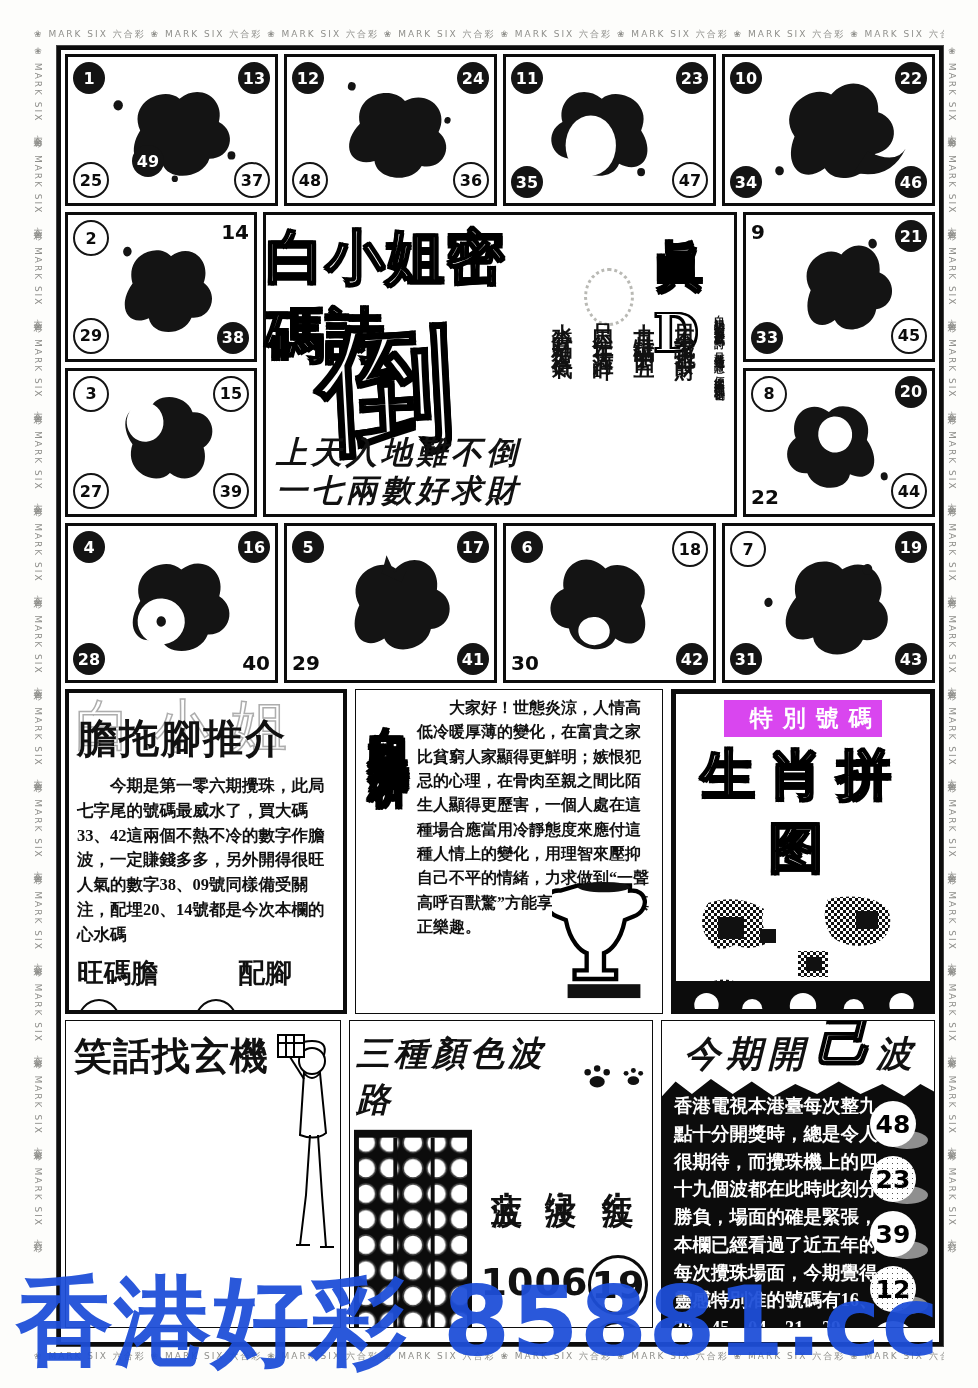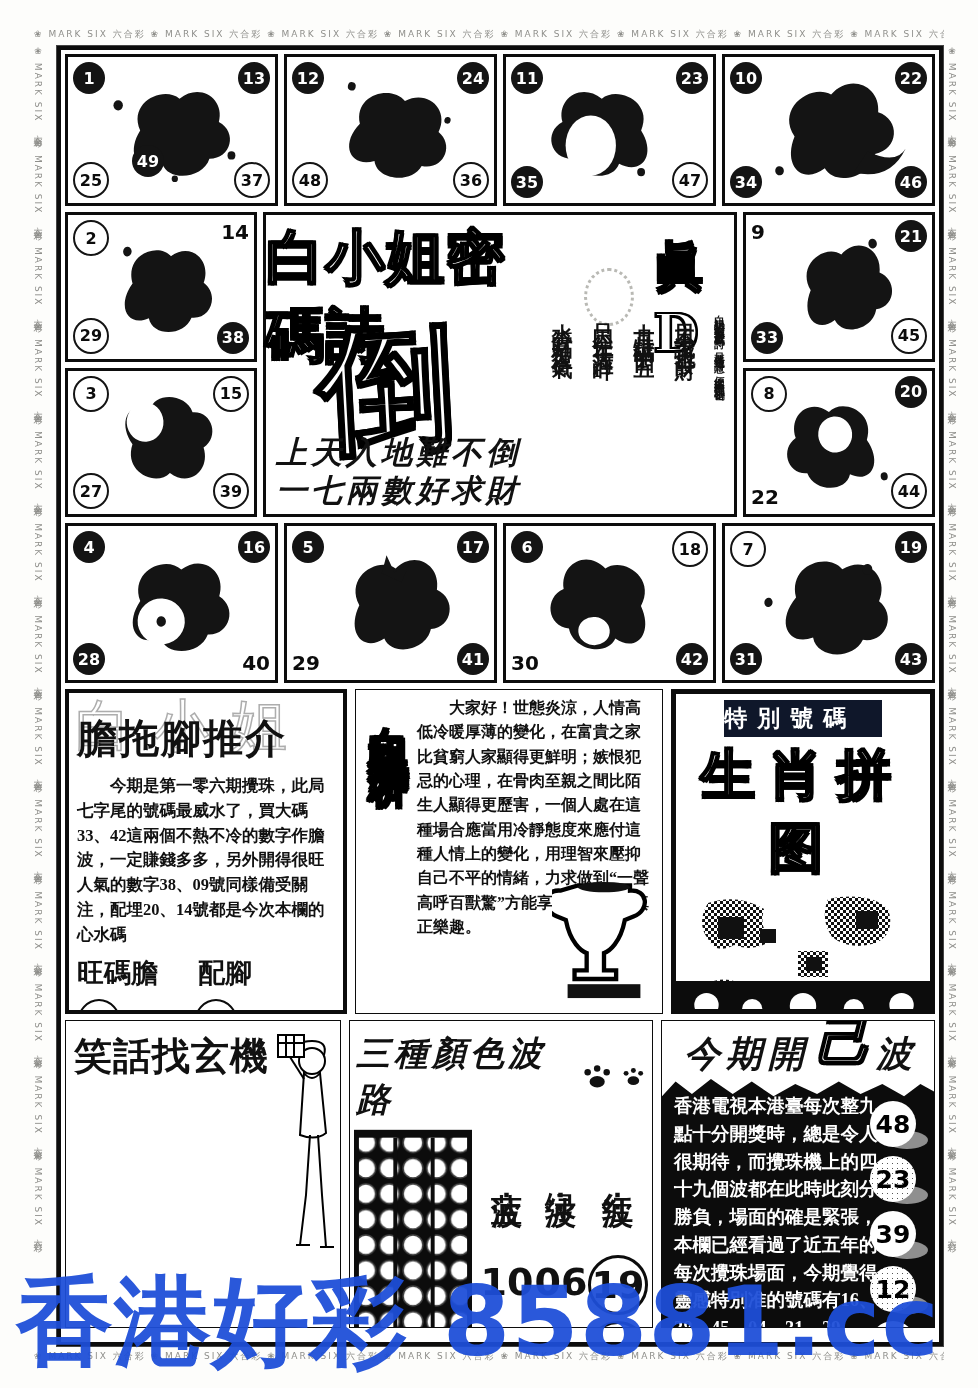--- a/index.html
+++ b/index.html
@@ -58,35 +58,35 @@
   .b-sx{flex:1;border:5px solid #0c0c0c;background:#fff;}
   .b-joke{width:258px;border:1.5px solid #0c0c0c;padding:4px 8px;}
   .b-colors{width:294px;border:1.5px solid #0c0c0c;padding:4px;}
   .b-today{flex:1;border:1.5px solid #0c0c0c;}
   .ghost{position:absolute;left:6px;top:-4px;font-size:56px;font-weight:400;color:#fff;
          -webkit-text-stroke:1.5px #777;letter-spacing:22px;opacity:.6;font-family:"DejaVu Serif",serif;}
   .dan-title{position:relative;font-size:40px;font-weight:900;letter-spacing:2px;margin-top:14px;
              font-family:"DejaVu Serif",serif;}
   .dan-body{font-size:16.5px;line-height:1.5;font-weight:600;font-family:"Liberation Serif",serif;
             text-indent:2em;margin-top:8px;}
-  .dan-labels{display:flex;gap:40px;font-size:27px;font-weight:900;margin-top:8px;
+  .dan-labels{display:flex;gap:80px;font-size:27px;font-weight:900;margin-top:8px;
               font-family:"DejaVu Serif",serif;}
   .dan-nums{display:flex;align-items:center;gap:16px;margin-top:8px;font-size:29px;font-weight:700;
             font-family:"DejaVu Sans",sans-serif;}
   .circled{border:2.5px solid #0c0c0c;border-radius:50%;width:44px;height:44px;display:flex;
            align-items:center;justify-content:center;}
   .seba-wrap{display:flex;height:100%;}
   .seba-title{writing-mode:vertical-rl;font-size:40px;font-weight:900;letter-spacing:8px;
               font-family:"DejaVu Serif",serif;flex:0 0 52px;
               color:#fff;-webkit-text-stroke:2px #000;
               text-shadow:-1.5px -1.5px 0 #000,1.5px -1.5px 0 #000,-1.5px 1.5px 0 #000,1.5px 1.5px 0 #000;}
   .seba-body{flex:1;font-size:16px;line-height:1.52;font-weight:700;text-indent:2em;
              font-family:"Liberation Serif",serif;}
   .trophy{position:absolute;right:6px;bottom:8px;}
-  .sx-badge{margin:6px auto 0;width:62%;background:#0f172a;color:#fff;text-align:left;
+  .sx-badge{margin:6px auto 0;width:62%;background:#d946ef;color:#fff;text-align:right;
             font-size:23px;font-weight:900;letter-spacing:10px;padding:3px 0;
             font-family:"DejaVu Serif",serif;}
   .sx-title{text-align:center;font-size:54px;font-weight:900;letter-spacing:14px;margin-top:2px;
             font-family:"DejaVu Serif",serif;}
   .sx-puzzle{display:block;margin:4px auto 0;}
   .sx-foot{position:absolute;left:0;bottom:0;width:100%;height:28px;}
   .joke-title{font-size:38px;font-weight:900;letter-spacing:1px;margin-top:6px;
               font-family:"DejaVu Serif",serif;}
   .joke-body{width:170px;font-size:14.5px;line-height:2.05;font-style:italic;font-weight:600;
              font-family:"DejaVu Serif",serif;margin-top:10px;letter-spacing:1px;}

